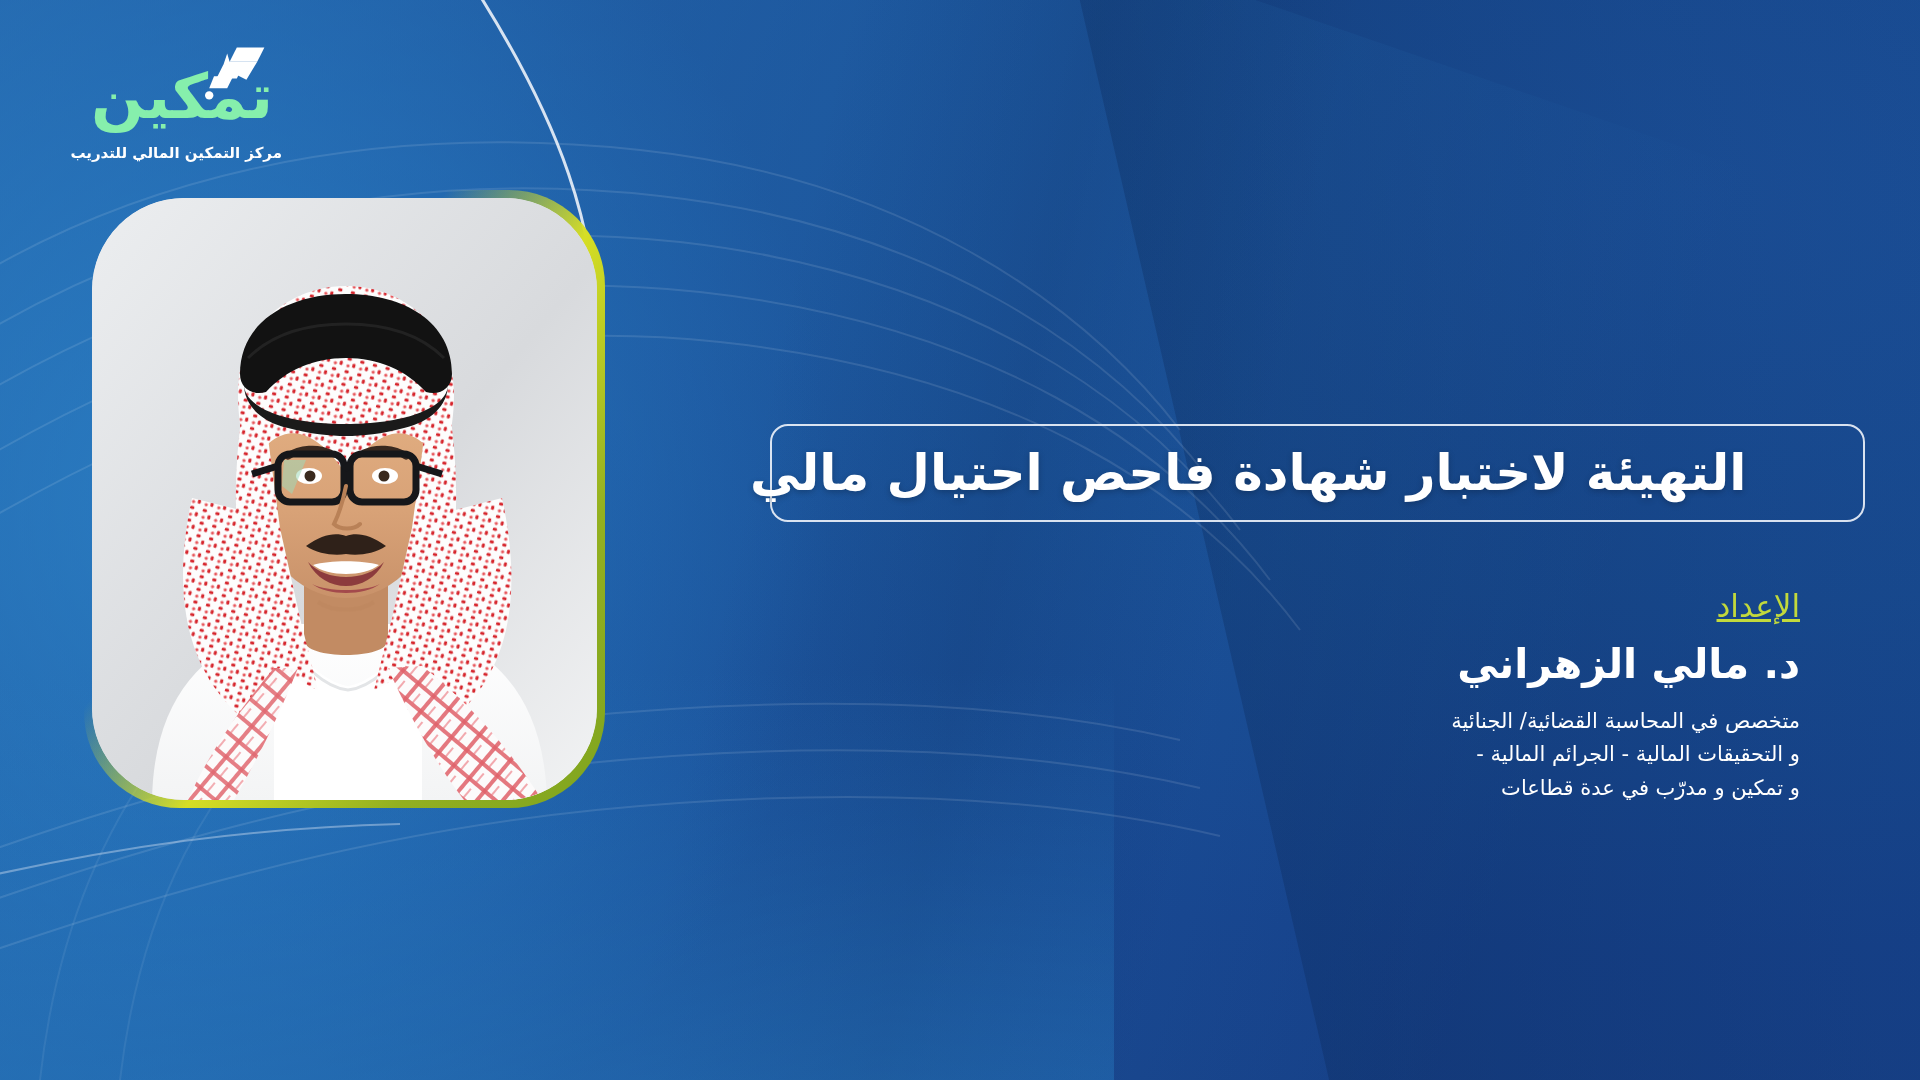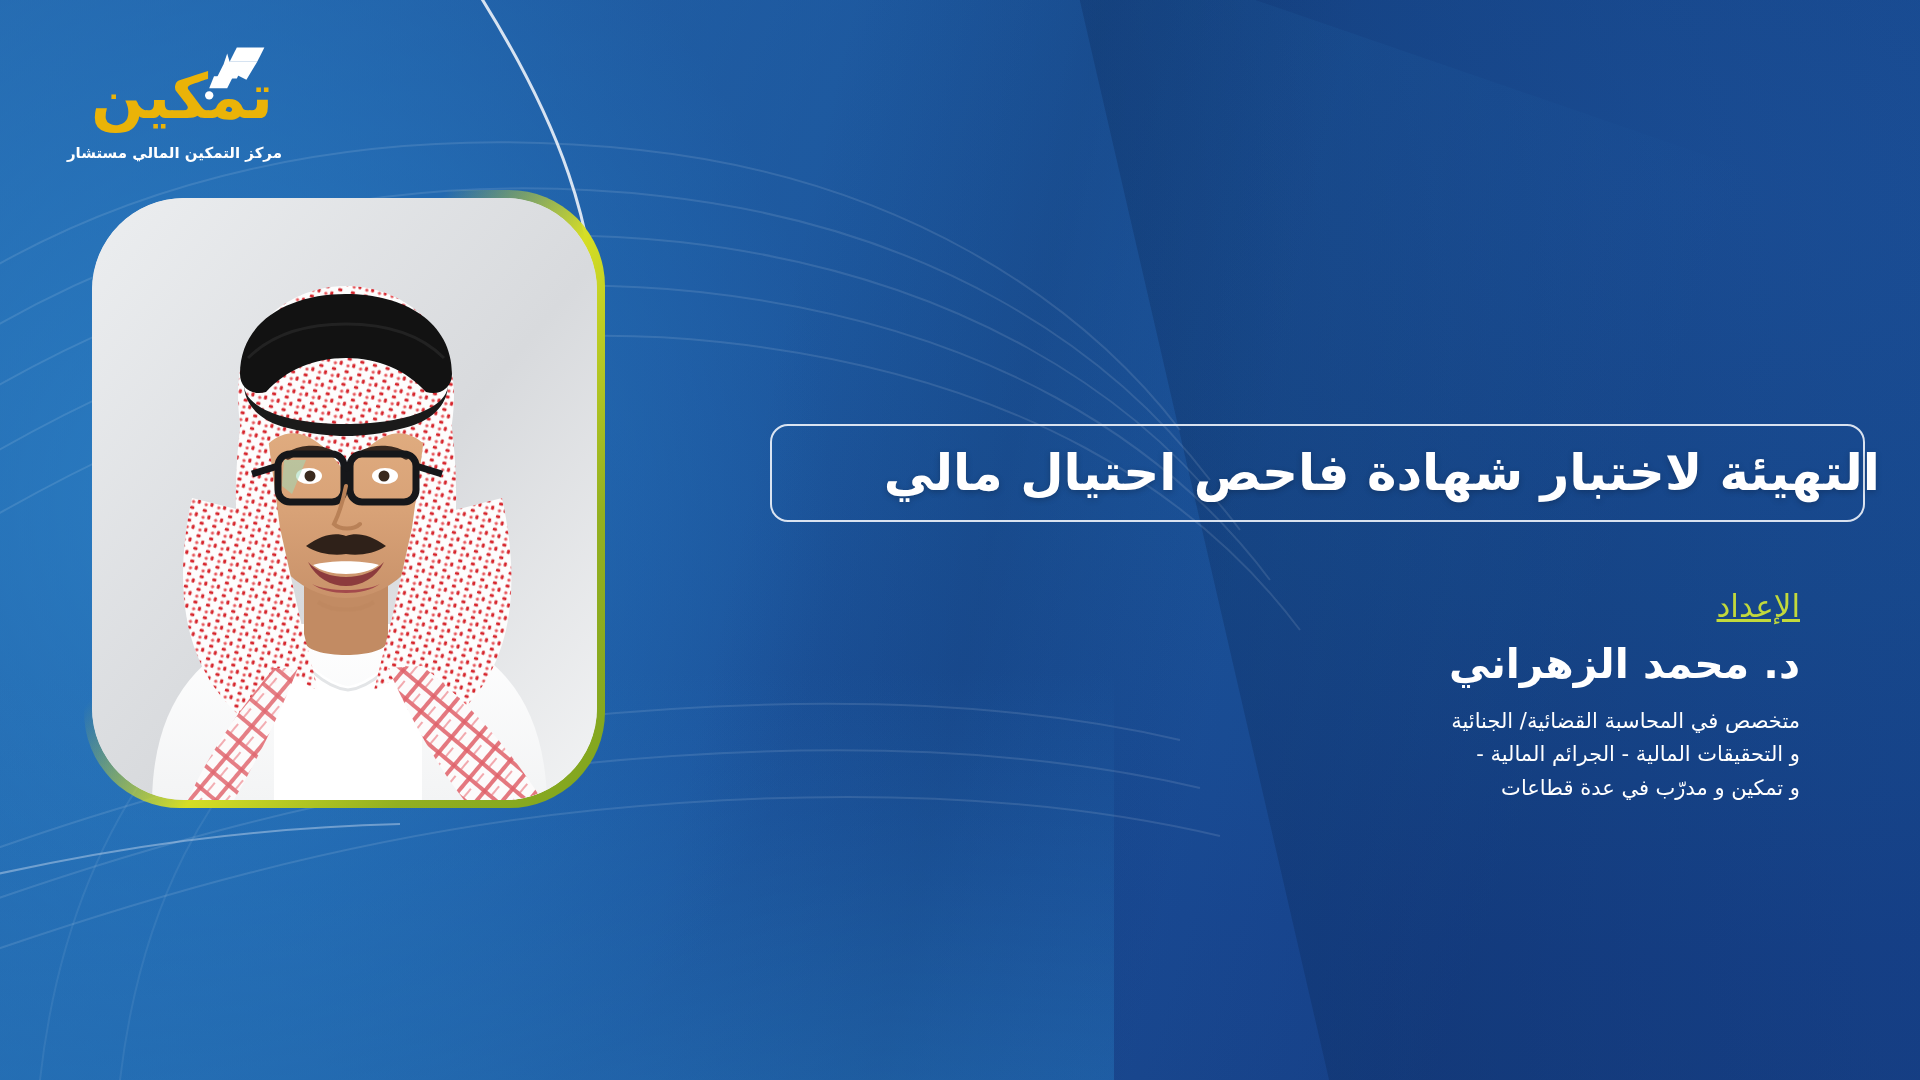--- a/index.html
+++ b/index.html
@@ -97,21 +97,21 @@
   .logo-word {
     position: absolute;
     right: 0;
     top: 22px;
     width: 200px;
     text-align: center;
     font-family: "DejaVu Sans", sans-serif;
     font-weight: 700;
     font-size: 62px;
     line-height: 1;
-    color: #eab308;
+    color: #86efac;
     letter-spacing: -1px;
   }
   .logo-sub {
     position: absolute;
     right: 0;
     top: 100px;
     width: 210px;
     text-align: center;
     font-family: "DejaVu Sans", sans-serif;
     font-size: 15px;
@@ -158,21 +158,21 @@
     height: 98px;
     border: 2px solid rgba(234,240,248,0.92);
     border-radius: 18px;
     box-sizing: border-box;
   }
   .title-text {
     position: absolute;
     right: 40px;
     top: 404px;
     width: 1130px;
-    text-align: right;
+    text-align: left;
     direction: rtl;
     color: #ffffff;
     font-family: "DejaVu Sans", sans-serif;
     font-weight: 700;
     font-size: 50px;
     line-height: 138px;
     white-space: nowrap;
     text-shadow: 0 2px 6px rgba(0,0,0,0.22);
   }
 
@@ -251,21 +251,21 @@
     <svg class="logo-mark" viewBox="0 0 120 96">
       <g fill="#ffffff">
         <path d="M58,2 L104,2 L92,26 L46,26 Z"></path>
         <path d="M42,12 L46,26 L92,26 L74,56 L50,44 L36,30 Z" fill="#ffffff"></path>
         <path d="M36,30 L70,30 L58,54 L24,54 Z"></path>
         <path d="M20,50 L52,50 L42,70 L12,70 Z"></path>
         <circle cx="12" cy="82" r="7"></circle>
       </g>
     </svg>
     <div class="logo-word">تمكين</div>
-    <div class="logo-sub">مركز التمكين المالي مستشار</div>
+    <div class="logo-sub">مركز التمكين المالي للتدريب</div>
   </div>
 
   <div class="photo-card">
     <div class="photo-accent"></div>
     <div class="photo-clip">
       <svg class="portrait" viewBox="0 0 505 602" preserveAspectRatio="xMidYMid slice">
         <defs>
           <linearGradient id="bgGrey" x1="0" y1="0" x2="1" y2="1">
             <stop offset="0%" stop-color="#eceef0"></stop>
             <stop offset="55%" stop-color="#d8dadd"></stop>
@@ -364,21 +364,21 @@
         </g>
       </svg>
     </div>
   </div>
 
   <div class="title-frame"></div>
   <div class="title-text">التهيئة لاختبار شهادة فاحص احتيال مالي</div>
 
   <div class="presenter">
     <div class="presenter-label">الإعداد</div>
-    <div class="presenter-name">د. محمد الزهراني</div>
+    <div class="presenter-name">د. مالي الزهراني</div>
     <ul class="presenter-lines">
       <li>متخصص في المحاسبة القضائية/ الجنائية</li>
       <li>و التحقيقات المالية - الجرائم المالية -</li>
       <li>و تمكين و مدرّب في عدة قطاعات</li>
     </ul>
   </div>
 
 </div>
 
 </body></html>

